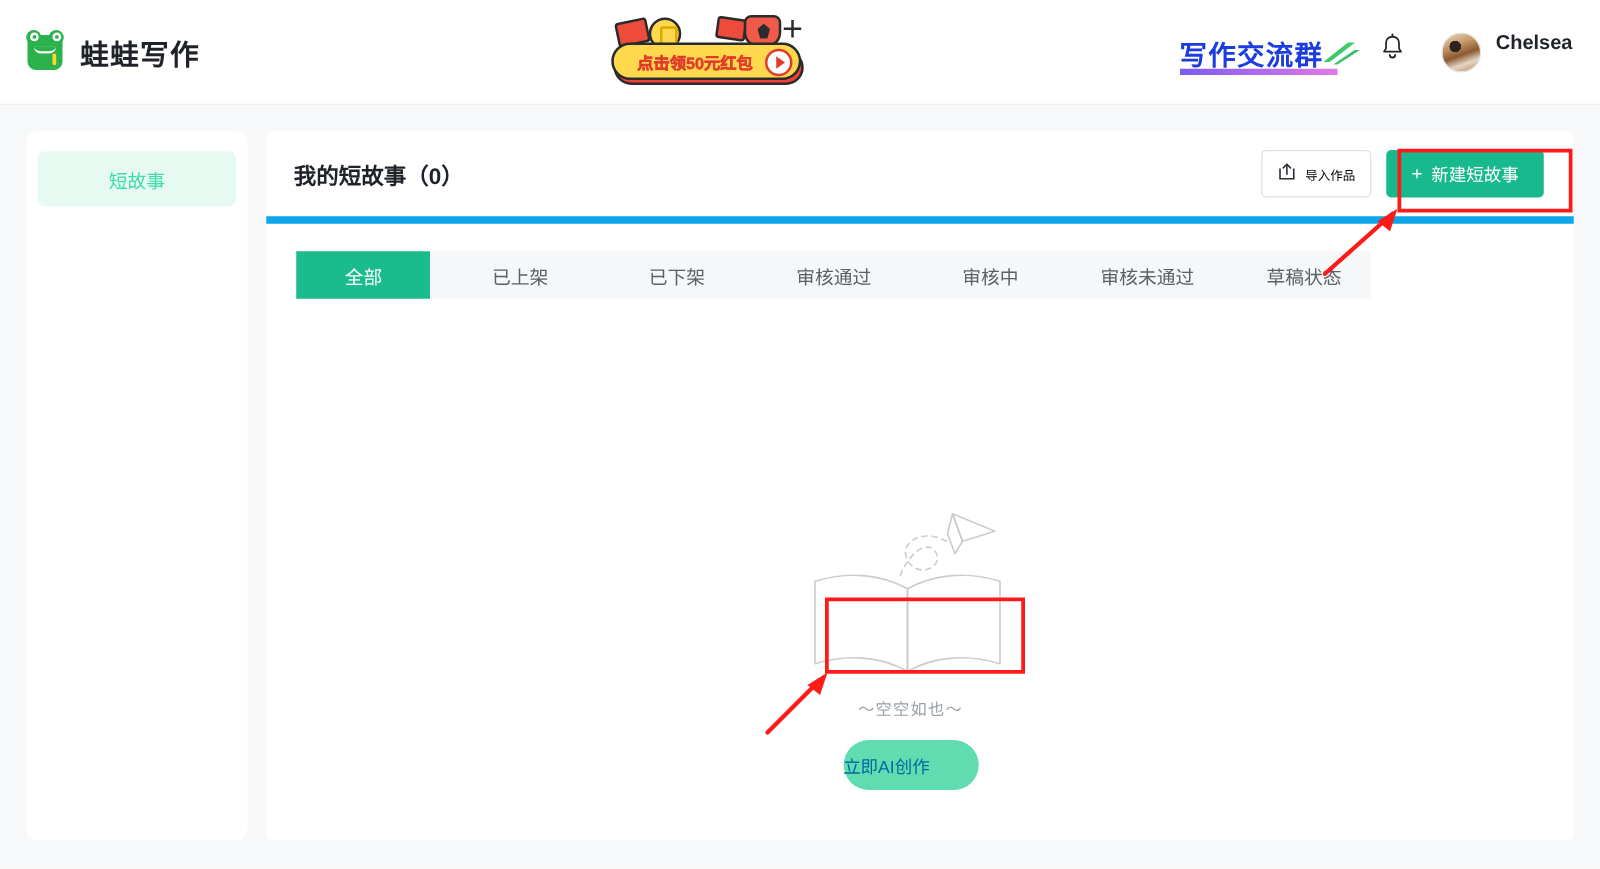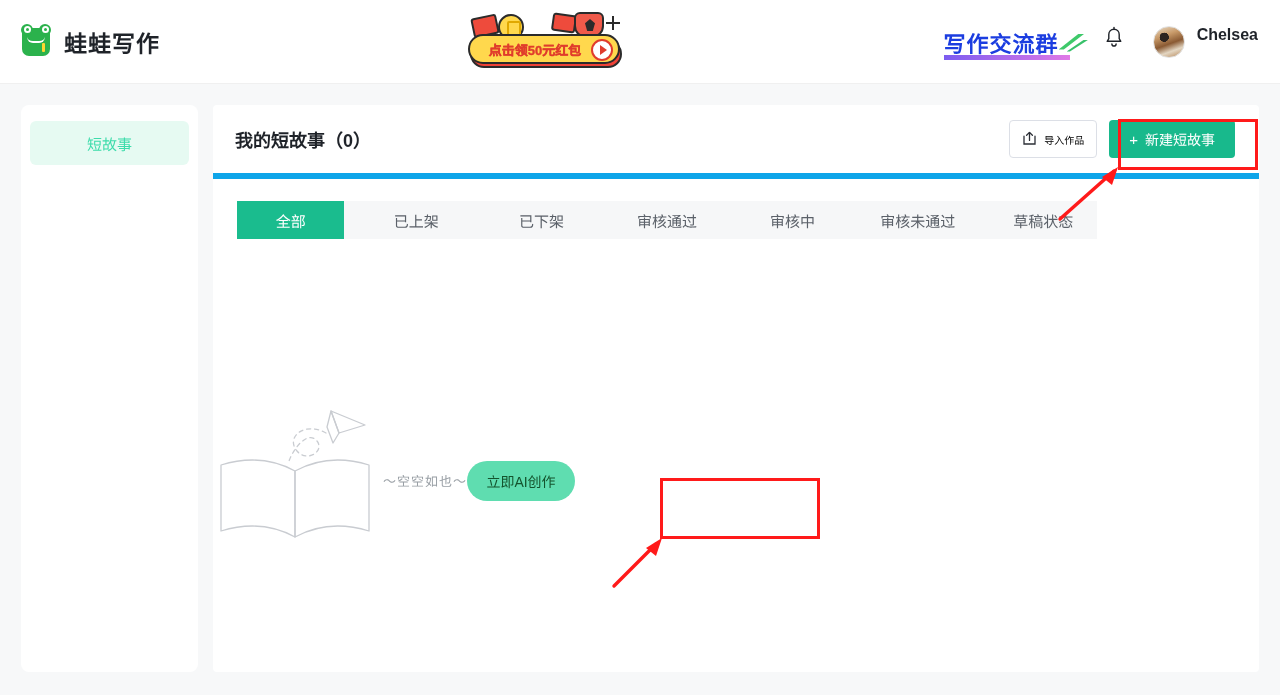--- a/index.html
+++ b/index.html
@@ -45,21 +45,21 @@
     position:absolute; right:5px; bottom:4px; width:3px; height:9px;
     background:#ffd731; border-radius:1px;
   }
   .brand-text {
     margin-left: 14px; font-size: 23px; font-weight: 700;
     color: #1f2329; letter-spacing: 1px;
   }
 
   
   .promo {
-    position: absolute; left: 464px; top: 10px;
+    position: absolute; left: 485px; top: 10px;
     width: 160px; height: 64px;
   }
   .promo-shadow {
     position:absolute; left: 6px; top: 30px; width: 152px; height: 28px;
     background:#ef4136; border: 2px solid #2b2b2b; border-radius: 15px;
   }
   .promo-pill {
     position:absolute; left: 4px; top: 24px; width: 152px; height: 30px;
     background:#ffd84d; border: 2px solid #2b2b2b; border-radius: 16px;
     display:flex; align-items:center; justify-content:center;
@@ -194,28 +194,28 @@
   }
   .tab {
     flex: 1; display:flex; align-items:center; justify-content:center;
     font-size: 15px; color:#5b6169; cursor:pointer; user-select:none;
   }
   .tab.active { background:#1abc8e; color:#ffffff; }
 
   
   .empty {
     position:absolute; left:0; right:15px; top: 298px;
-    display:flex; flex-direction:row; align-items:center;
+    display:flex; flex-direction:column; align-items:center;
   }
   .empty-art { width: 170px; height: 140px; position: relative; }
   .empty-text { margin-top: 14px; font-size: 13px; color:#9aa0a6; letter-spacing:1px; }
   .btn-ai {
     margin-top: 16px; width: 108px; height: 40px; border-radius: 20px;
-    background:#5fddb0; color:#14532d; border:none; cursor:pointer;
-    font-size: 14px; display:flex; align-items:center; justify-content:center;
+    background:#5fddb0; color:#0369a1; border:none; cursor:pointer;
+    font-size: 14px; display:flex; align-items:center; 
   }
 
   
   .anno-box {
     position:absolute; border: 3px solid #ff1a1a; pointer-events:none;
   }
   .anno-arrow { position:absolute; pointer-events:none; }
 </style>
 </head>
 <body>

